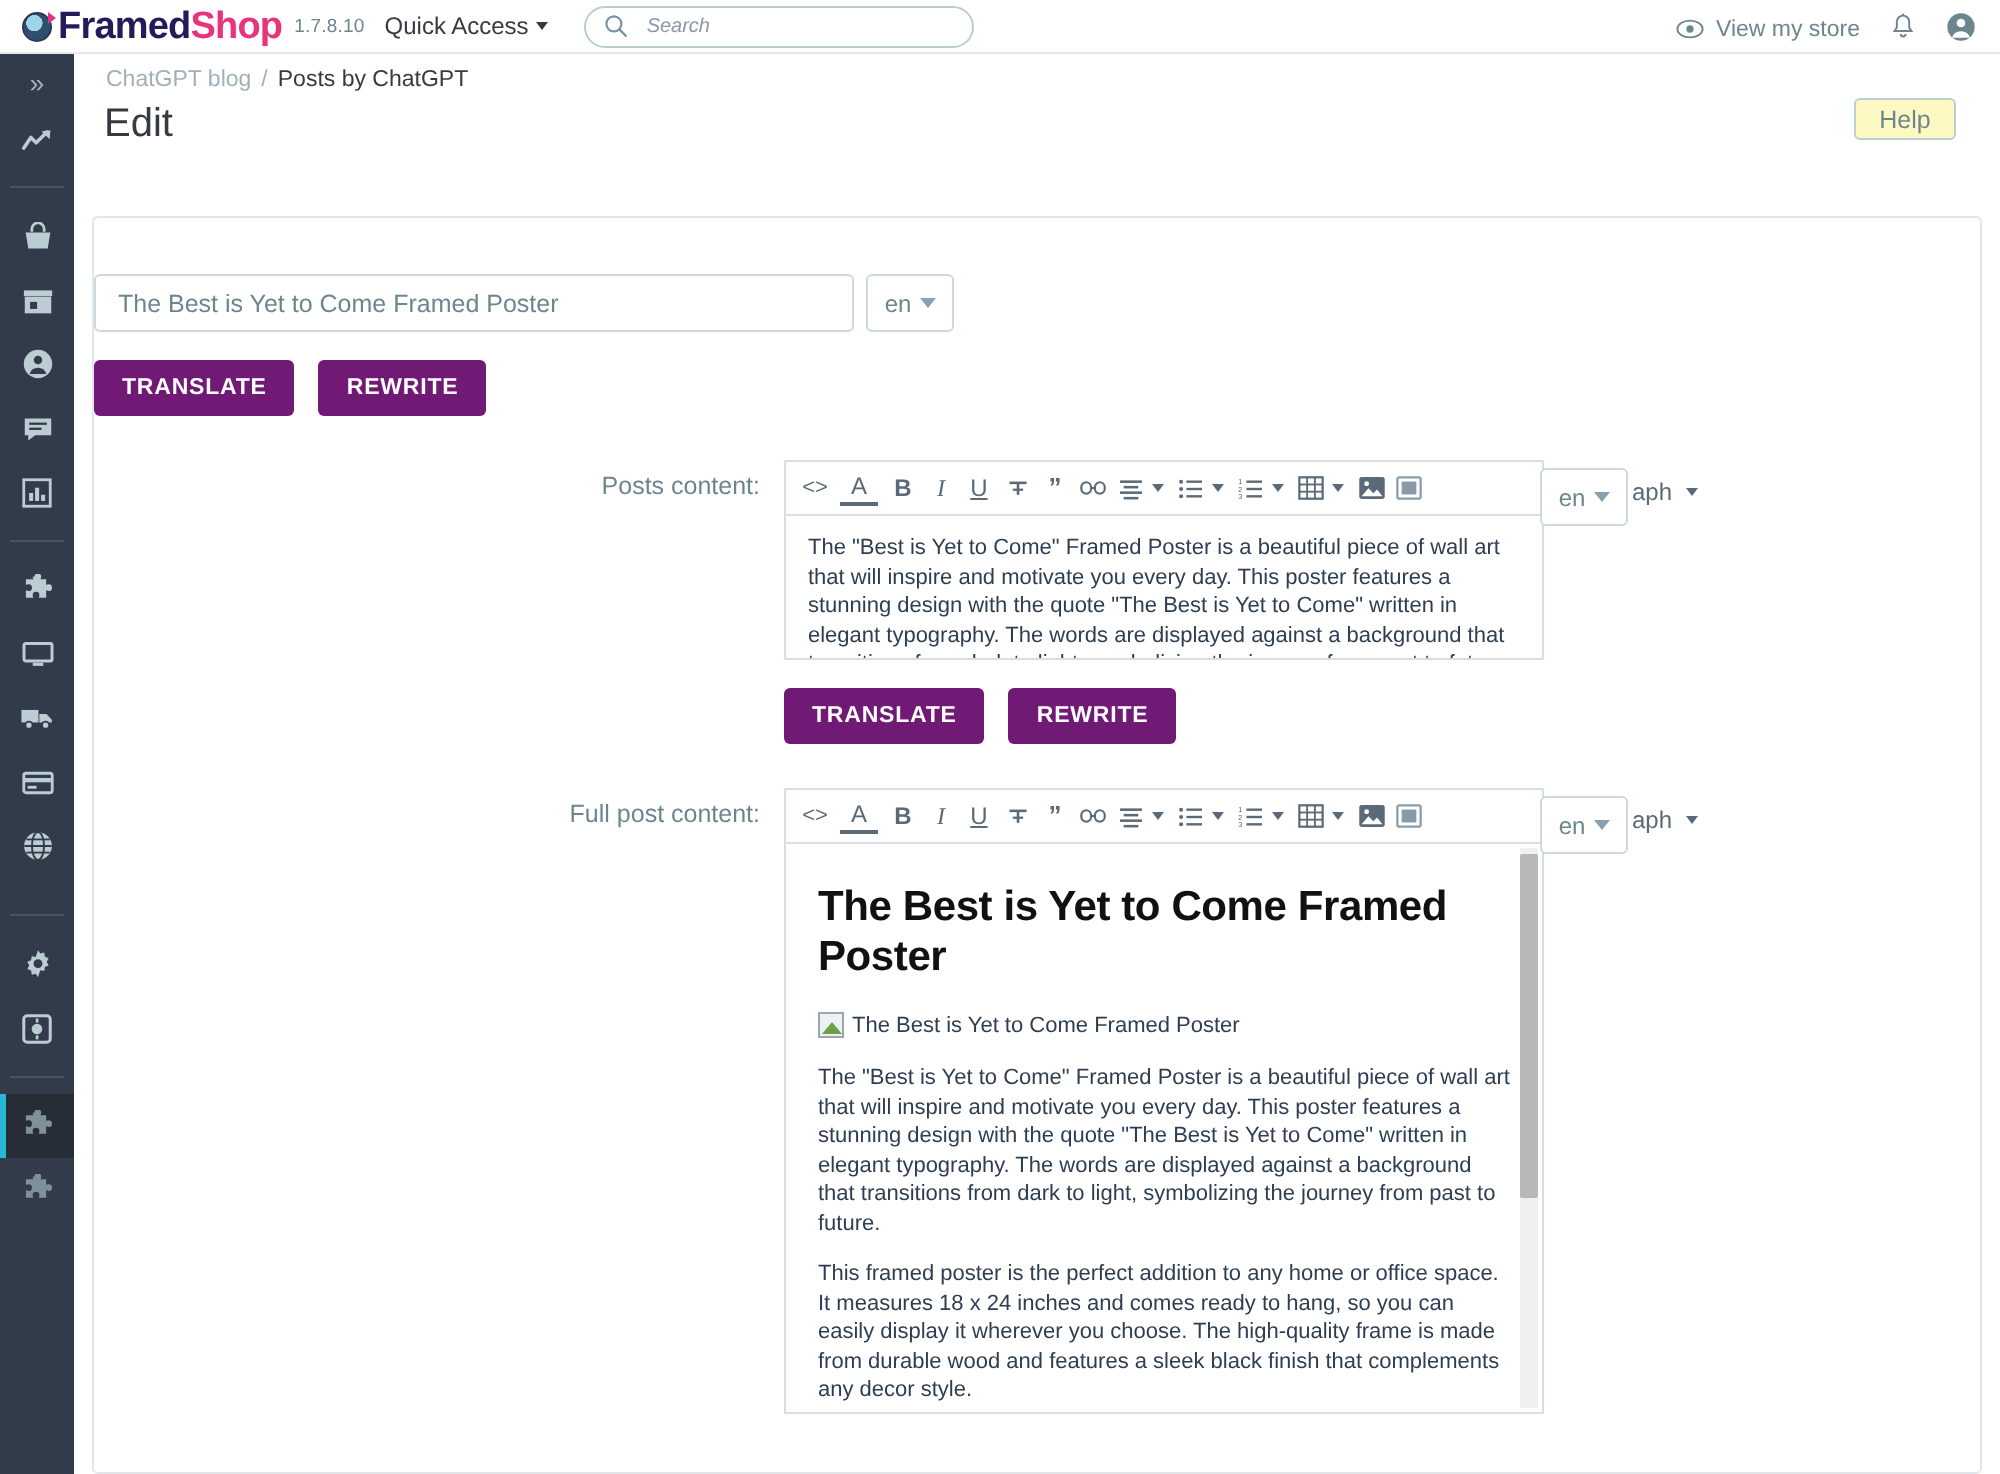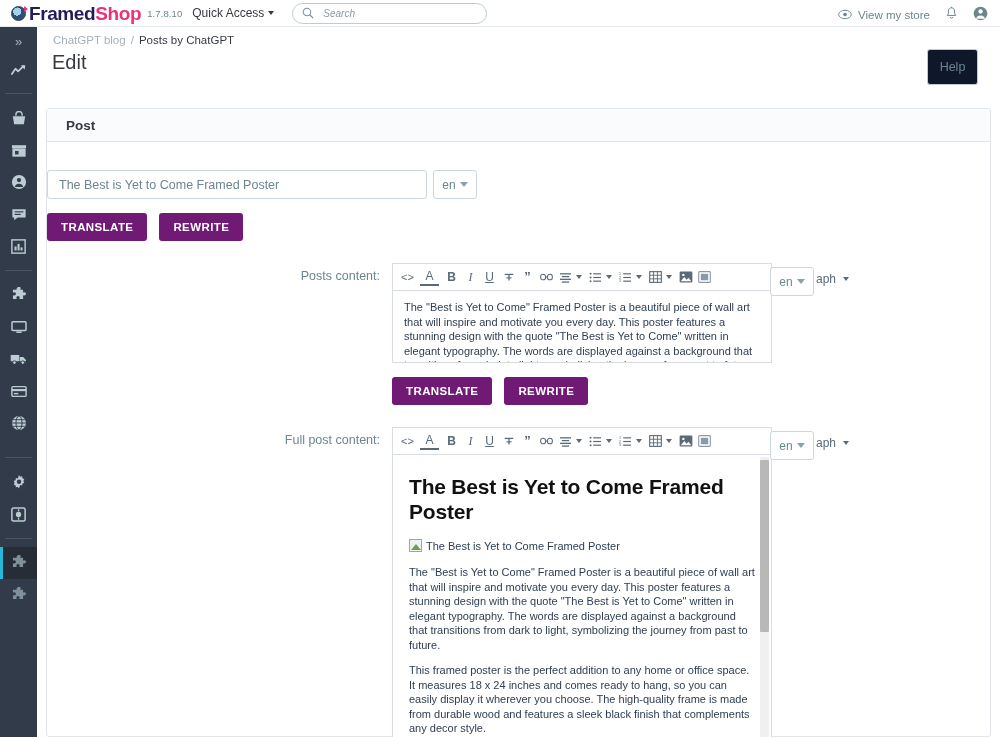--- a/index.html
+++ b/index.html
@@ -72,22 +72,22 @@
   .sb-gap { height:10px; }
 
   
   .page-head { position:absolute; top:27px; left:37px; width:963px; height:72px; background:#fff; }
   .breadcrumb { padding:7px 0 0 16px; font-size:11.5px; display:flex; gap:5px; }
   .bc-1 { color:#a3b0bb; cursor:pointer; }
   .bc-sep { color:#a3b0bb; }
   .bc-2 { color:#363a41; }
   .page-title { margin:5px 0 0 15px; font-size:20px; color:#363a41; font-weight:normal; }
   .help-btn {
-    position:absolute; right:22px; top:22px; width:51px; height:36px;
-    border:1px solid #bbcdd2; border-radius:3px; background:#0f172a;
+    position:absolute; right:22px; top:22px; width:51px; height:21px;
+    border:1px solid #bbcdd2; border-radius:3px; background:#fef9c3;
     color:#6c868e; font-size:12.5px; display:flex; align-items:center;
     justify-content:center; cursor:pointer;
   }
 
   
   .panel {
     position:absolute; top:108px; left:46px; width:945px; height:629px;
     background:#fff; border:1px solid #e0e5ea; border-radius:3px;
   }
   .panel-head {
@@ -386,21 +386,20 @@
   <div class="breadcrumb">
     <span class="bc-1">ChatGPT blog</span>
     <span class="bc-sep">/</span>
     <span class="bc-2">Posts by ChatGPT</span>
   </div>
   <h1 class="page-title">Edit</h1>
   <div class="help-btn">Help</div>
 </div>
 
 <div class="panel">
-  <div class="panel-head">Post</div>
   <div class="panel-body">
 
     <div class="form-row">
       <div class="form-field">
         <div class="title-inp-row">
           <input class="title-inp" value="The Best is Yet to Come Framed Poster" style="">
           <div class="lang-btn">
             <span>en</span>
             <span class="lang-caret"></span>
           </div>

